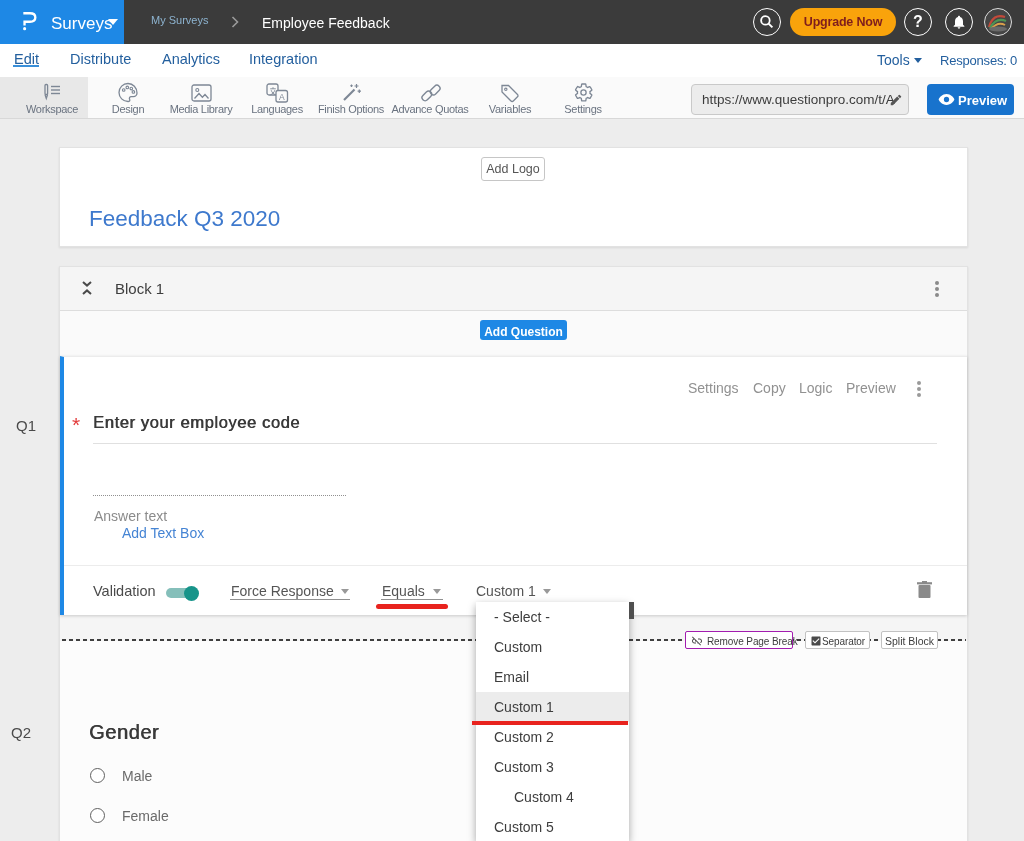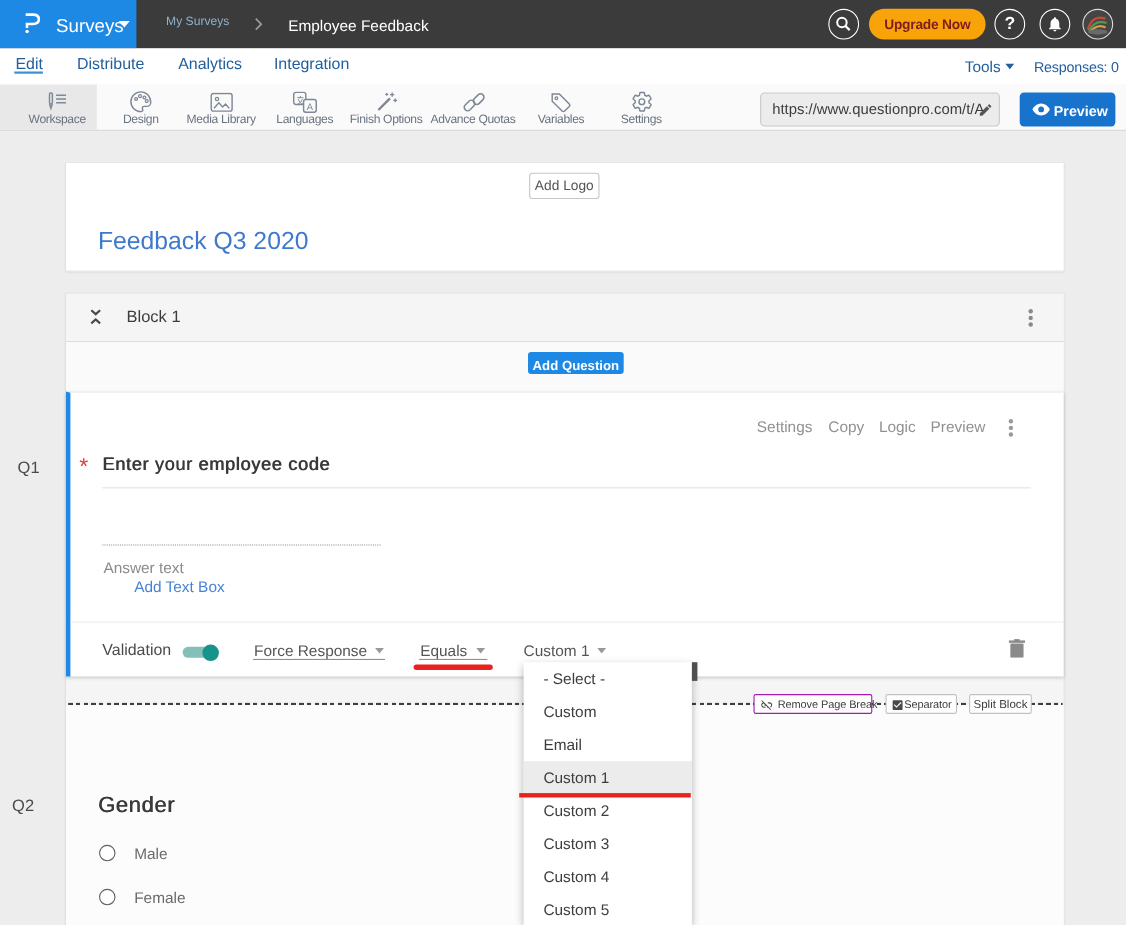--- a/index.html
+++ b/index.html
@@ -232,19 +232,19 @@
   <div class="txt" style="left:122px;top:809px;font-size:14px;color:#6a6a6a;">Female</div>
 
   <div class="abs" style="left:476px;top:602px;width:153px;height:239px;background:#fff;box-shadow:0 3px 8px rgba(0,0,0,.35);">
     <div style="position:absolute;left:0;top:90px;width:153px;height:30px;background:#ececec;"></div>
     <div class="ddi" style="top:0;">- Select -</div>
     <div class="ddi" style="top:30px;">Custom</div>
     <div class="ddi" style="top:60px;">Email</div>
     <div class="ddi" style="top:90px;">Custom 1</div>
     <div class="ddi" style="top:120px;">Custom 2</div>
     <div class="ddi" style="top:150px;">Custom 3</div>
-    <div class="ddi" style="top:180px;">Custom 4</div>
+    <div class="ddi" style="top:180px;margin-left:20px;">Custom 4</div>
     <div class="ddi" style="top:210px;">Custom 5</div>
   </div>
   <div class="abs" style="left:472px;top:720.5px;width:156px;height:4px;background:#e8231e;z-index:5;"></div>
   <div class="abs" style="left:629px;top:602px;width:5px;height:17px;background:#4f4f4f;z-index:5;"></div>
 
 </div>
 
 </body></html>

